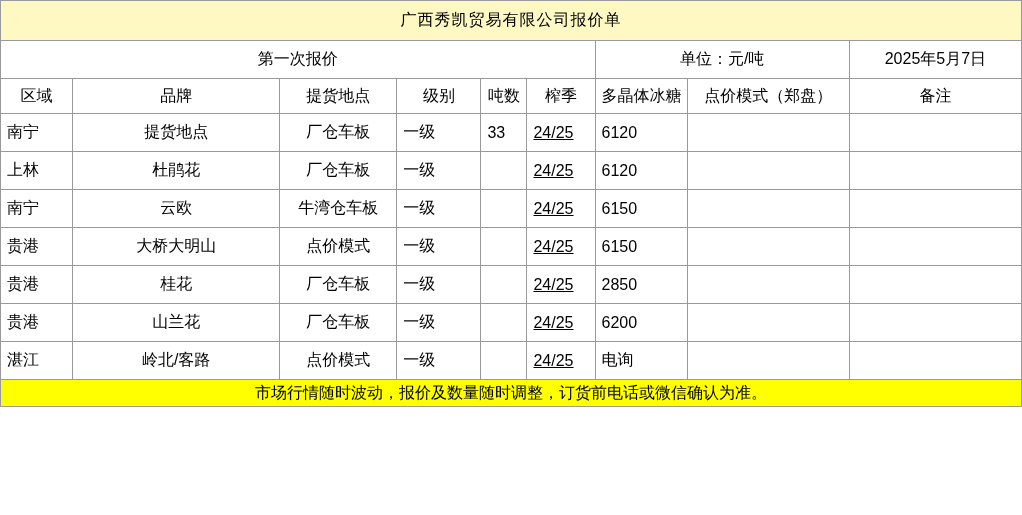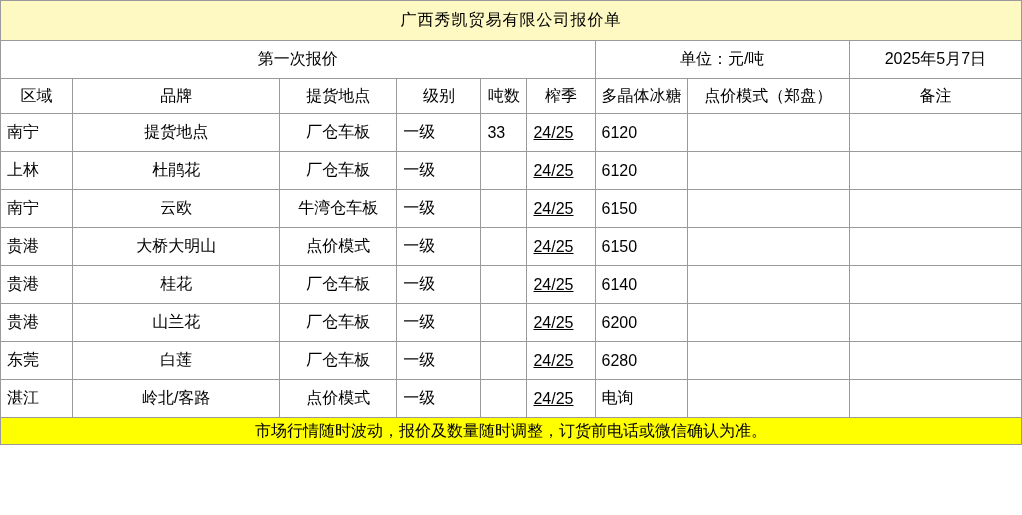--- a/index.html
+++ b/index.html
@@ -171,43 +171,32 @@
         <td class="c-mode"></td>
         <td class="c-note"></td>
       </tr>
       <tr class="datarow">
         <td class="c-area">贵港</td>
         <td class="c-brand">桂花</td>
         <td class="c-place">厂仓车板</td>
         <td class="c-grade">一级</td>
         <td class="c-tons"></td>
         <td class="c-season">24/25</td>
-        <td class="c-price">6140</td>
+        <td class="c-price">2850</td>
         <td class="c-mode"></td>
         <td class="c-note"></td>
       </tr>
       <tr class="datarow">
         <td class="c-area">贵港</td>
         <td class="c-brand">山兰花</td>
         <td class="c-place">厂仓车板</td>
         <td class="c-grade">一级</td>
         <td class="c-tons"></td>
         <td class="c-season">24/25</td>
         <td class="c-price">6200</td>
-        <td class="c-mode"></td>
-        <td class="c-note"></td>
-      </tr>
-      <tr class="datarow">
-        <td class="c-area">东莞</td>
-        <td class="c-brand">白莲</td>
-        <td class="c-place">厂仓车板</td>
-        <td class="c-grade">一级</td>
-        <td class="c-tons"></td>
-        <td class="c-season">24/25</td>
-        <td class="c-price">6280</td>
         <td class="c-mode"></td>
         <td class="c-note"></td>
       </tr>
       <tr class="datarow">
         <td class="c-area">湛江</td>
         <td class="c-brand">岭北/客路</td>
         <td class="c-place">点价模式</td>
         <td class="c-grade">一级</td>
         <td class="c-tons"></td>
         <td class="c-season">24/25</td>

